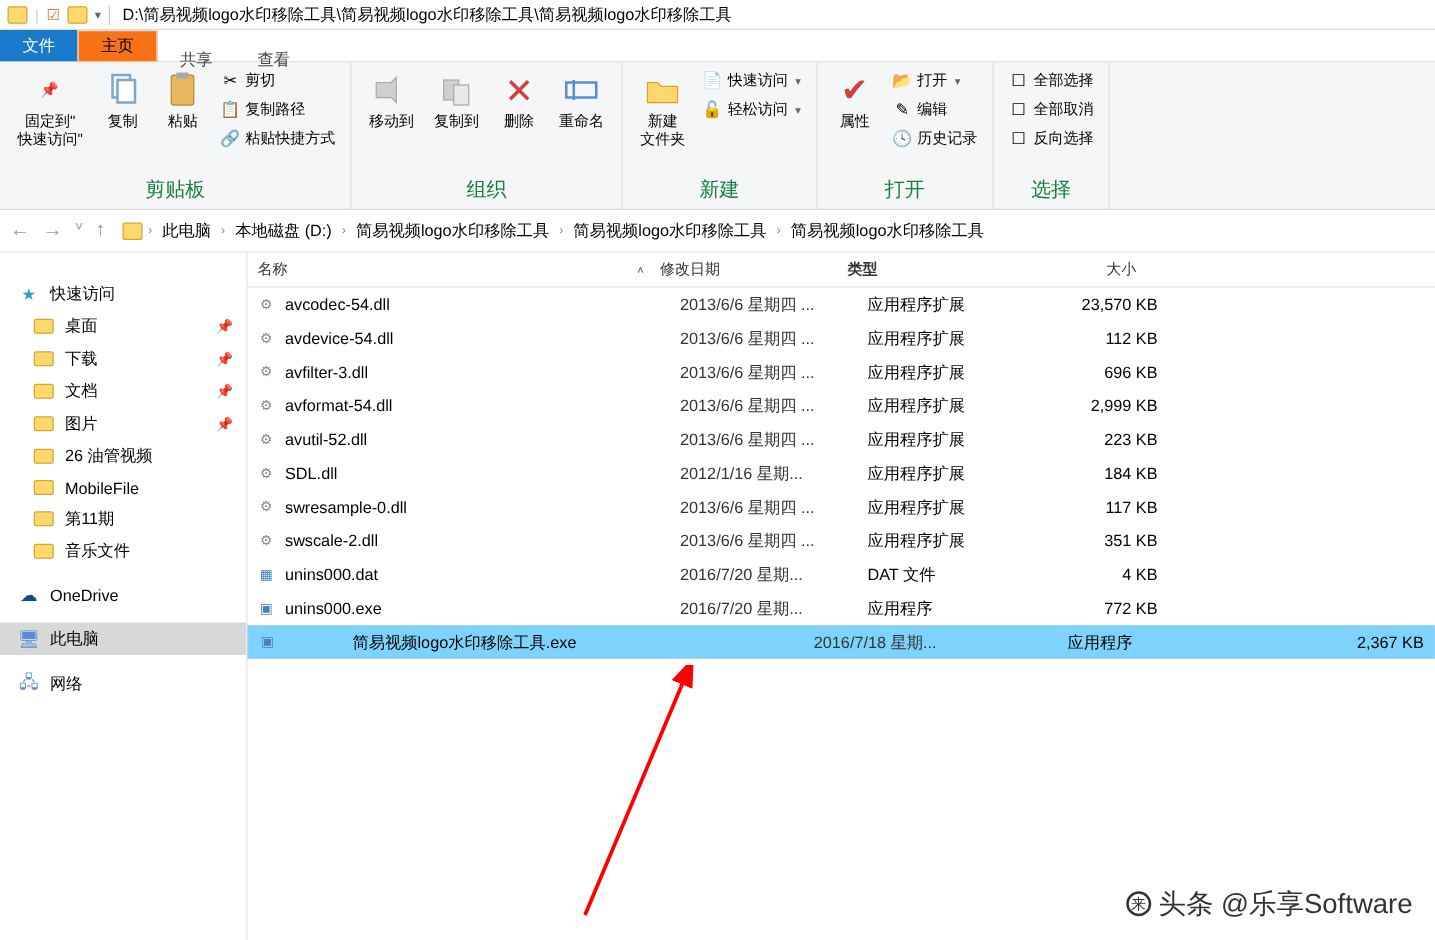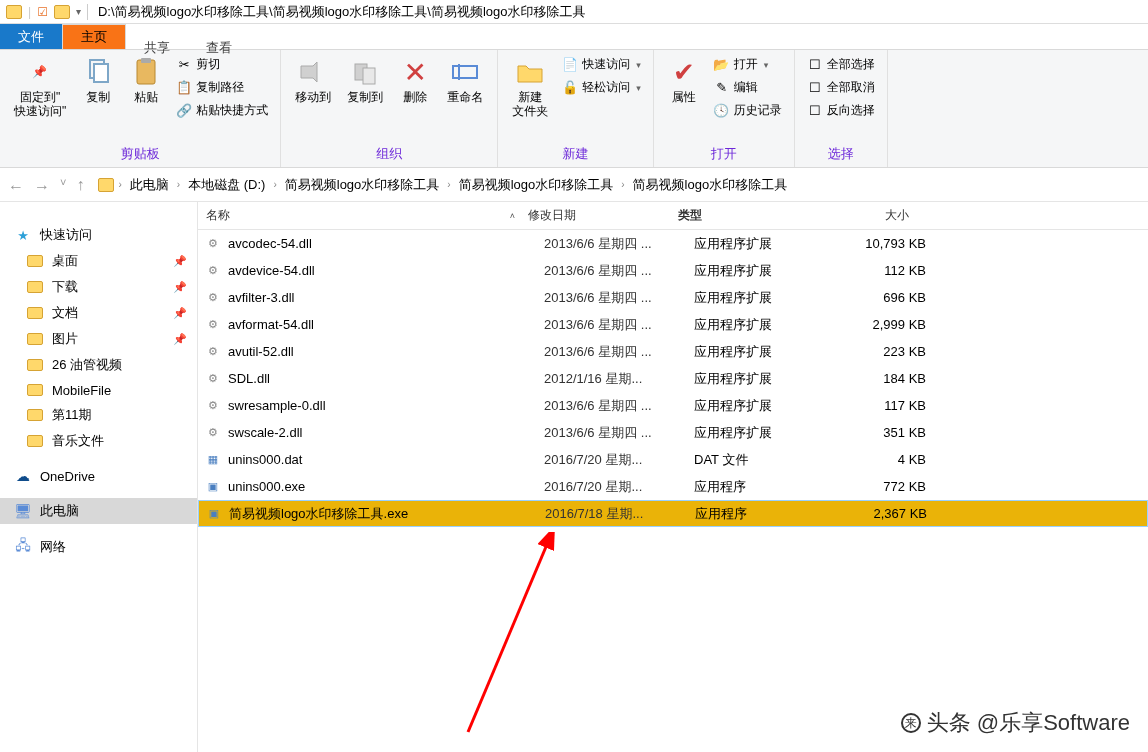--- a/index.html
+++ b/index.html
@@ -23,21 +23,21 @@
 
 .ribbon { background: #f5f6f7; border-bottom: 1px solid #d9d9d9; height: 118px; display: flex; }
 .group { border-right: 1px solid #e0e0e0; padding: 4px 8px; display: flex; flex-direction: column; justify-content: space-between; }
 .group-content { display: flex; align-items: flex-start; gap: 4px; flex: 1; }
 .big-btn { display: flex; flex-direction: column; align-items: center; gap: 2px; padding: 2px 6px; cursor: default; min-width: 44px; }
 .big-btn .ico { width: 32px; height: 32px; display: flex; align-items: center; justify-content: center; }
 .big-btn .lbl { font-size: 12px; text-align: center; line-height: 14px; }
 .small-list { display: flex; flex-direction: column; gap: 2px; }
 .small-btn { display: flex; align-items: center; gap: 4px; padding: 2px 4px; font-size: 12px; cursor: default; }
 .small-btn .si { width: 16px; height: 16px; display: flex; align-items: center; justify-content: center; font-size: 13px; }
-.group-label { text-align: center; font-size: 13px; color: #6d28d9; padding-top: 2px; }
+.group-label { text-align: center; font-size: 16px; color: #15803d; padding-top: 2px; }
 
 
 .navbar { height: 34px; border-bottom: 1px solid #e5e5e5; display: flex; align-items: center; padding: 0 8px; gap: 10px; }
 .nav-arrows { display: flex; gap: 10px; color: #999; font-size: 16px; }
 .nav-arrows span { cursor: default; }
 .address { flex: 1; display: flex; align-items: center; gap: 4px; font-size: 13px; padding: 4px; }
 .address .crumb { padding: 2px 4px; cursor: default; }
 .address .sep { color: #888; font-size: 10px; }
 .address .fld-ico { width: 16px; height: 14px; background: #ffd86b; border-radius: 2px; border: 1px solid #d6a334; }
 
@@ -59,21 +59,21 @@
 .filepane { flex: 1; position: relative; }
 .headers { display: flex; border-bottom: 1px solid #e5e5e5; height: 28px; align-items: center; font-size: 12px; color: #333; }
 .col-name { width: 330px; padding-left: 8px; display: flex; align-items: center; gap: 4px; }
 .col-date { width: 150px; }
 .col-type { width: 150px; font-weight: bold; }
 .col-size { width: 90px; text-align: right; padding-right: 8px; }
 .headers > div { border-right: 1px solid transparent; }
 .sort-ind { font-size: 9px; color: #555; margin-left: auto; margin-right: 12px; }
 .filelist { }
 .row { display: flex; align-items: center; height: 27px; font-size: 13px; padding-left: 6px; }
-.row.selected { background: #eab308; border: 1px solid #99d1ff; }
+.row.selected { background: #7dd3fc; border: 1px solid #99d1ff; justify-content: space-between; }
 .row .ico { width: 18px; height: 18px; display: flex; align-items: center; justify-content: center; margin-right: 6px; }
 .row .c-name { width: 316px; overflow: hidden; text-overflow: ellipsis; white-space: nowrap; }
 .row .c-date { width: 150px; color: #333; }
 .row .c-type { width: 150px; }
 .row .c-size { width: 90px; text-align: right; padding-right: 8px; }
 .dll-ico::before { content: "⚙"; font-size: 11px; color: #888; }
 .bmp-ico::before { content: "🖼"; font-size: 11px; }
 .dat-ico::before { content: "▦"; font-size: 11px; color: #4a7fc0; }
 .exe-ico::before { content: "▣"; font-size: 11px; color: #4a7fc0; }
 
@@ -364,21 +364,21 @@
       <div class="col-date">修改日期</div>
       <div class="col-type">类型</div>
       <div class="col-size">大小</div>
     </div>
     <div class="filelist" id="filelist">
         <div class="row">
           <span class="ico dll-ico"></span>
           <span class="c-name">avcodec-54.dll</span>
           <span class="c-date">2013/6/6 星期四 ...</span>
           <span class="c-type">应用程序扩展</span>
-          <span class="c-size">10,793 KB</span>
+          <span class="c-size">23,570 KB</span>
         </div>
         <div class="row">
           <span class="ico dll-ico"></span>
           <span class="c-name">avdevice-54.dll</span>
           <span class="c-date">2013/6/6 星期四 ...</span>
           <span class="c-type">应用程序扩展</span>
           <span class="c-size">112 KB</span>
         </div>
         <div class="row">
           <span class="ico dll-ico"></span>

